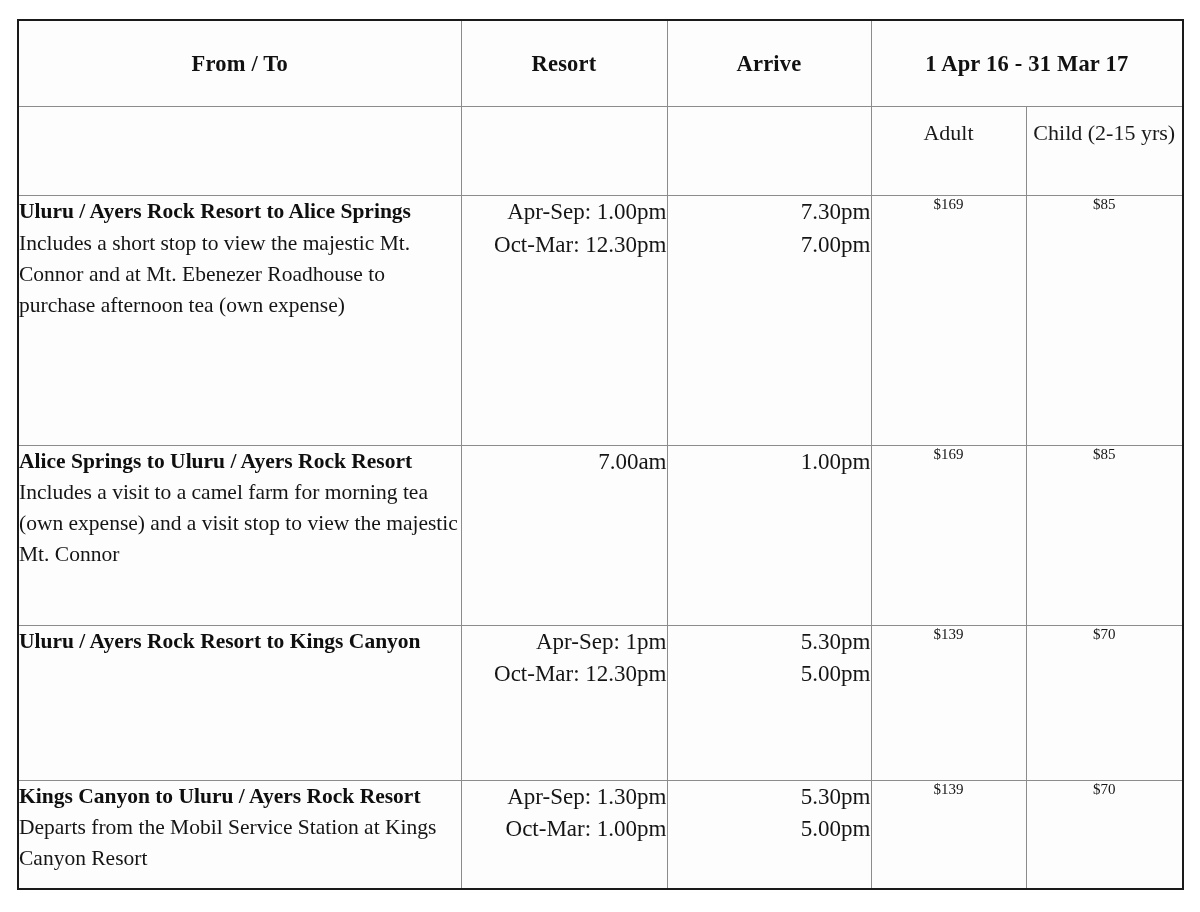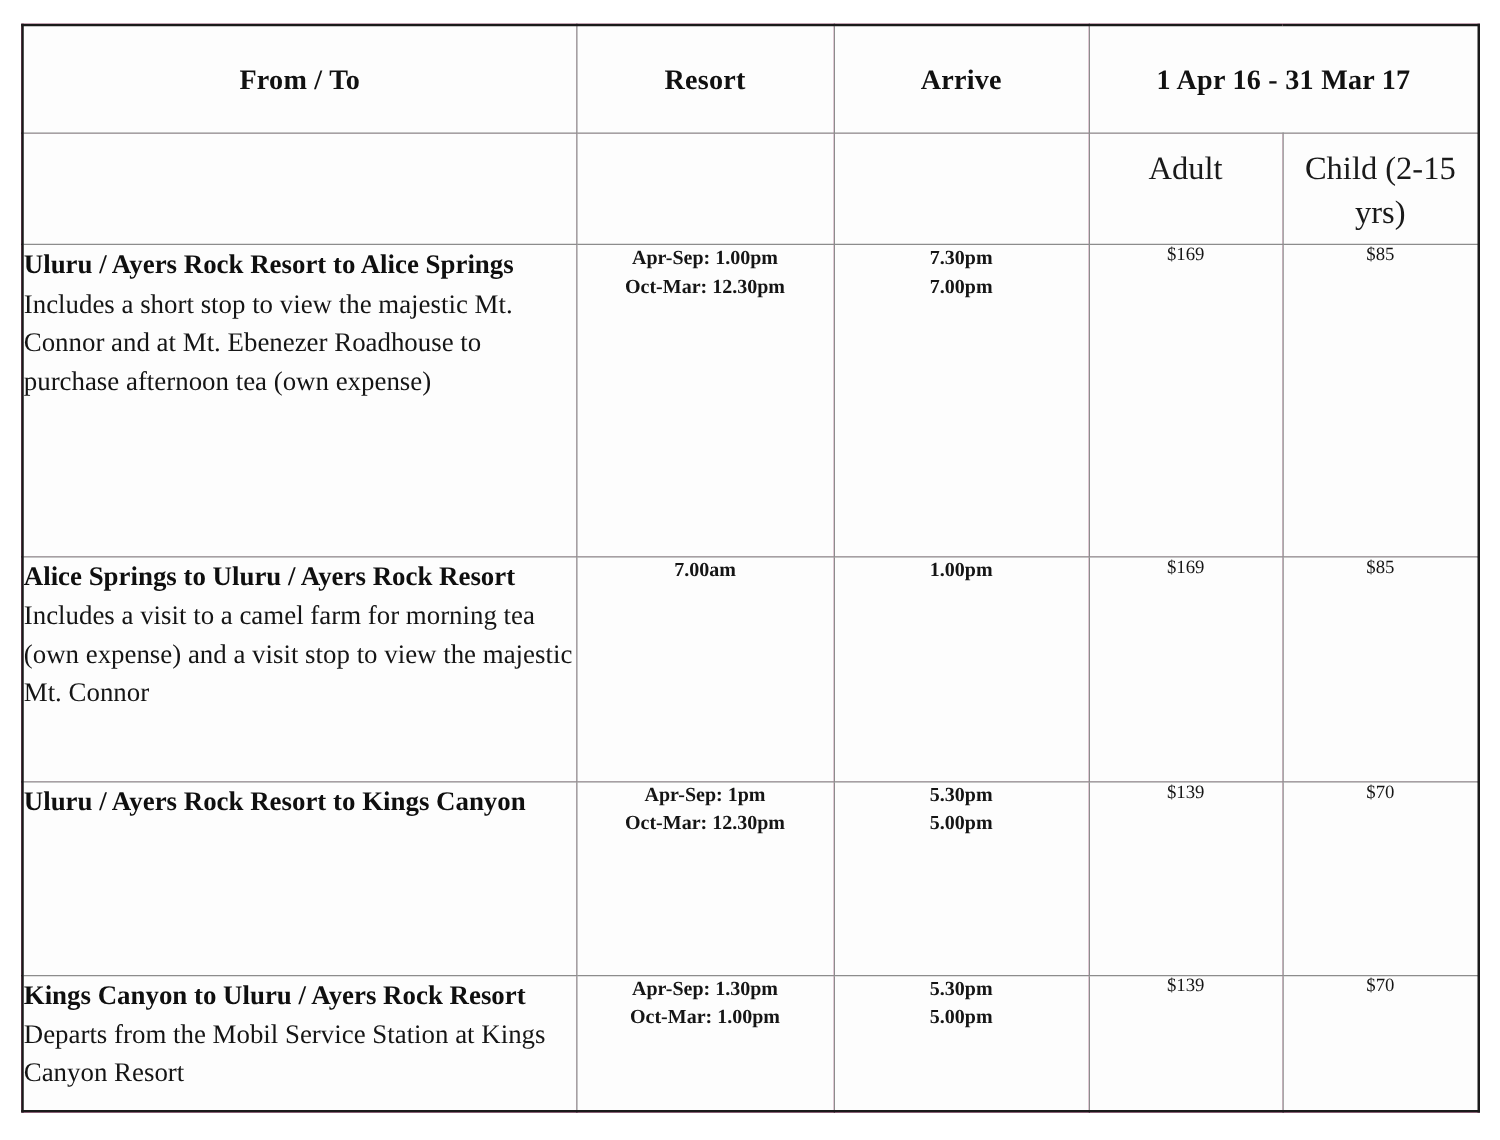--- a/index.html
+++ b/index.html
@@ -20,21 +20,21 @@
   }
 
   .fare-table {
     position: absolute;
     left: 17px;
     top: 19px;
     width: 1166px;
     height: 871px;
     border-collapse: collapse;
     table-layout: fixed;
-    background: #ec4899;
+    background: #f9a8d4;
     border: 2px solid #1a1a1a;
     padding-left: 48px;
   }
 
   .fare-table td {
     border: 1px solid #8c8c8c;
     vertical-align: top;
     padding: 0;
     background: #fdfdfd;
   }
@@ -54,21 +54,21 @@
     font-weight: bold;
     font-size: 22.5px;
     color: #111111;
     letter-spacing: 0.2px;
   }
 
   .hdr-sub td {
     height: 85px;
     text-align: center;
     vertical-align: top;
-    font-size: 26px;
+    font-size: 22px;
     color: #1a1a1a;
     font-weight: normal;
   }
   .hdr-sub td .sub-inner {
     padding-top: 11px;
     line-height: 1.32;
   }
 
   
   .row-1 td { height: 238px; }
@@ -86,26 +86,25 @@
     font-weight: bold;
     display: block;
     color: #0f0f0f;
   }
   .route-desc {
     display: block;
     font-weight: normal;
   }
 
   .cell-center {
-    text-align: center;
+    text-align: right;
     padding-top: 13px;
-    font-size: 16px;
+    font-size: 23px;
     line-height: 1.42;
     color: #151515;
-    font-weight: bold;
   }
   .cell-center .line { display: block; }
 
   .cell-price {
     text-align: center;
     padding-top: 13px;
     font-size: 15px;
     color: #151515;
   }
 </style>

